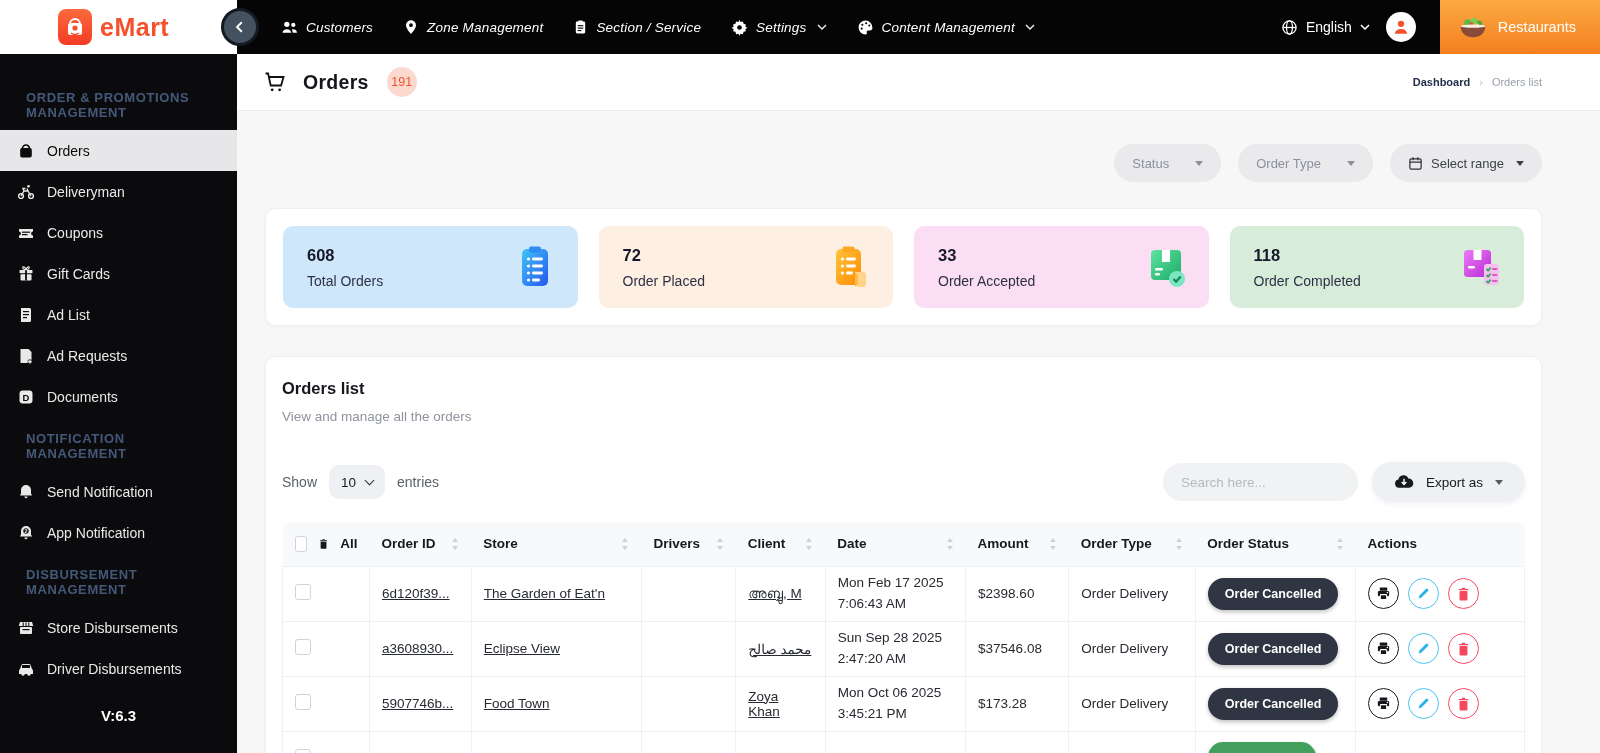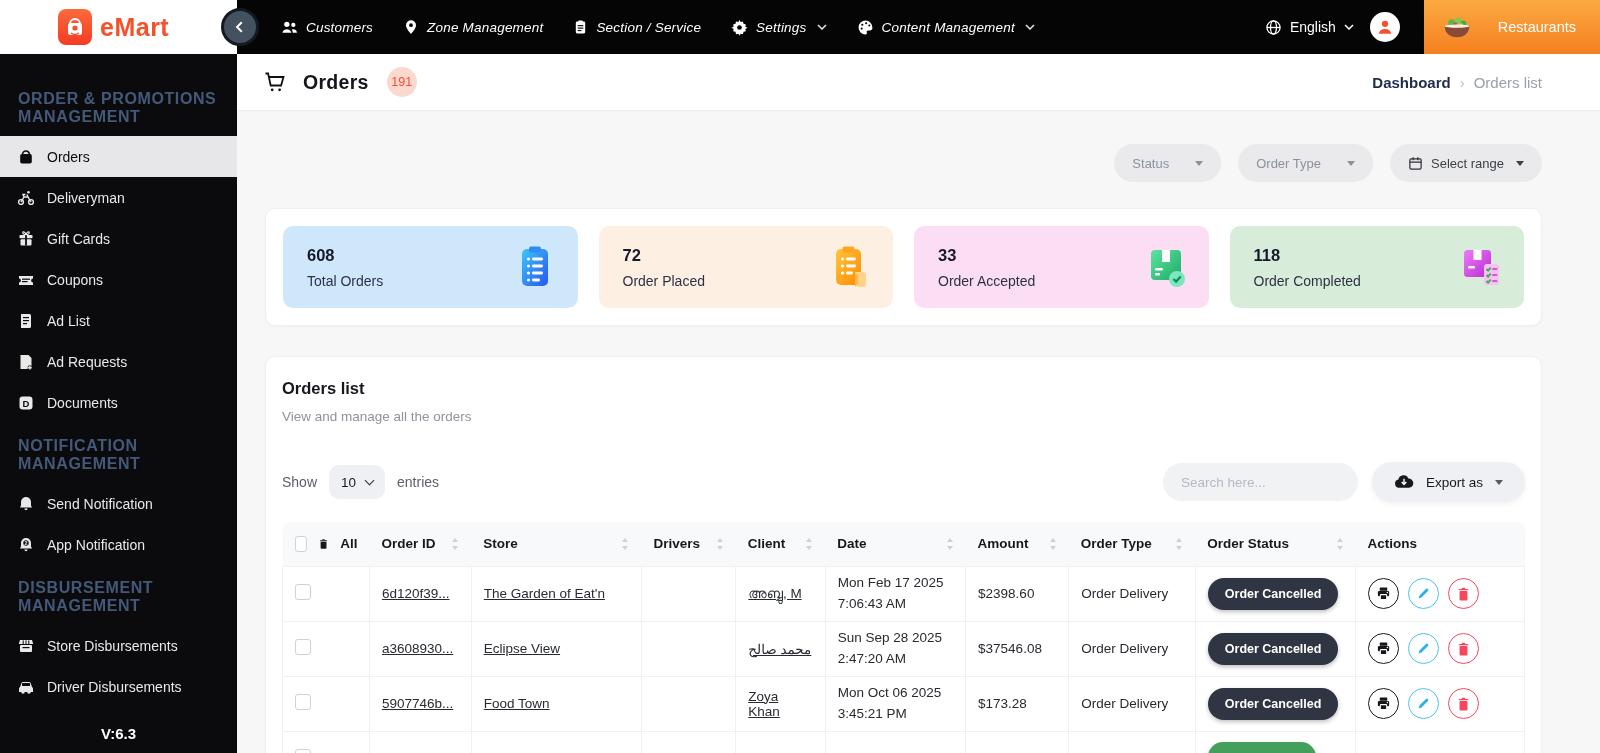--- a/index.html
+++ b/index.html
@@ -10,37 +10,37 @@
   .brand-area { width:237px; height:54px; background:#ffffff; display:flex; align-items:center; padding-left:58px; gap:8px; flex:none; }
   .brand-logo { width:34px; height:36px; background:linear-gradient(180deg,#fb6a3c,#f43b24); border-radius:8px; display:flex; align-items:center; justify-content:center; }
   .brand-name { color:#f4512c; font-size:25px; font-weight:bold; letter-spacing:.5px; }
   .collapse-btn { position:absolute; left:221px; top:8px; width:38px; height:38px; border-radius:50%; background:#44525f; border:3px solid #131a22; display:flex; align-items:center; justify-content:center; cursor:pointer; z-index:25; }
   .topnav-items { display:flex; align-items:center; gap:30px; margin-left:44px; }
   .nav-item { display:flex; align-items:center; gap:8px; color:#fff; font-size:13.5px; font-weight:500; letter-spacing:.2px; cursor:pointer; white-space:nowrap;font-style:italic; }
   .nav-item svg.chev { margin-left:2px; opacity:.9; }
   .topnav-right { margin-left:auto; display:flex; align-items:center; gap:10px; }
   .lang { display:flex; align-items:center; gap:8px; color:#fff; font-size:14px; cursor:pointer; }
   .avatar { width:30px; height:30px; border-radius:50%; background:#fff; display:flex; align-items:center; justify-content:center; margin:0 14px 0 6px; cursor:pointer; }
-  .restaurants-btn { height:54px; padding:0 24px 0 18px; background:linear-gradient(180deg,#fbaa42,#f57f1f); display:flex; align-items:center; gap:26px; color:#fff; font-size:14.5px; font-weight:500; cursor:pointer; border:none; }
+  .restaurants-btn { height:54px; padding:0 24px 0 18px; background:linear-gradient(180deg,#fbaa42,#f57f1f); display:flex; align-items:center; gap:10px; color:#fff; font-size:14.5px; font-weight:500; cursor:pointer; border:none; }
   .bowl { width:30px; height:26px; }
 
   
   .sidebar { position:fixed; left:0; top:54px; bottom:0; width:237px; background:#0b0b0d; padding-top:22px; z-index:10; }
-  .sb-section-title { padding:14px 18px 10px 10px; font-size:16px; font-weight:bold; letter-spacing:.6px; color:#44597a;margin-left:8px; }
+  .sb-section-title { padding:14px 18px 10px 26px; font-size:13px; font-weight:bold; letter-spacing:.6px; color:#44597a; }
   .sb-item { height:41px; display:flex; align-items:center; padding-left:17px; gap:12px; color:#e9e9ea; font-size:14px; font-weight:500; cursor:pointer; }
   .sb-item svg { flex:none; }
   .sb-item.active { background:#e7e7e9; color:#0c0c0c; }
   .sb-version { margin-top:18px; text-align:center; color:#fff; font-weight:bold; font-size:15px; }
 
   
   .main { margin-left:237px; margin-top:54px; height:699px; overflow:hidden; }
   .page-header { height:56px; background:#fff; display:flex; align-items:center; padding:0 58px 0 26px; box-shadow:0 1px 0 #ececee; }
   .page-title { margin-left:16px; font-size:19.5px; font-weight:600; color:#15161c; letter-spacing:.3px; }
   .count-badge { margin-left:18px; width:30px; height:30px; border-radius:50%; background:#fcd9cf; color:#f0512f; font-size:12.5px; display:flex; align-items:center; justify-content:center; }
-  .breadcrumb { margin-left:auto; display:flex; align-items:center; gap:9px; font-size:15px; }
+  .breadcrumb { margin-left:auto; display:flex; align-items:center; gap:9px; font-size:11px; }
   .crumb-main { color:#1f2c49; font-weight:600; cursor:pointer; }
   .crumb-sep { color:#b9c0ca; }
   .crumb-current { color:#9aa1ab; }
 
   .content { padding:0 58px 0 28px; }
 
   .filters { margin-top:34px; display:flex; justify-content:flex-end; align-items:center; gap:17px; }
   .filter-pill { height:38px; border-radius:19px; background:#eaeaec; border:none; padding:0 18px; display:flex; align-items:center; gap:26px; font-size:13px; color:#8b919c; cursor:pointer; font-family:inherit; }
   .filter-pill .caret { width:0; height:0; border-left:4px solid transparent; border-right:4px solid transparent; border-top:5px solid #8b919c; }
   .filter-pill.range { gap:8px; color:#3c4148; font-weight:500; }
@@ -201,34 +201,34 @@
     <svg width="18" height="18" viewBox="0 0 18 18" fill="none" stroke="currentColor" stroke-width="1.4">
         <circle cx="4" cy="13" r="2.4"></circle>
         <circle cx="14" cy="13" r="2.4"></circle>
         <path d="M4 13 L7 8 h4 l3 5 M7 8 L6 5.5 h2.5 M11 8 l-1-2.5"></path>
         <circle cx="11.5" cy="3.3" r="1.3" fill="currentColor" stroke="none"></circle>
       </svg>
     <span>Deliveryman</span>
   </div>
   <div class="sb-item">
     <svg width="18" height="18" viewBox="0 0 18 18" fill="currentColor">
+        <path d="M2 5 h14 v2.6 a1.9 1.9 0 0 0 0 3.8 V14 H2 v-2.6 a1.9 1.9 0 0 0 0-3.8 z"></path>
+        <rect x="5" y="7.6" width="8" height="1.2" fill="#0b0b0d"></rect>
+        <rect x="5" y="10" width="5.5" height="1.2" fill="#0b0b0d"></rect>
+      </svg>
+    <span>Coupons</span>
+  </div>
+  <div class="sb-item">
+    <svg width="18" height="18" viewBox="0 0 18 18" fill="currentColor">
         <rect x="2.5" y="5" width="13" height="3.2" rx="0.8"></rect>
         <rect x="3.5" y="9.2" width="11" height="6.3" rx="1"></rect>
         <rect x="8.1" y="5" width="1.8" height="10.5" fill="#0b0b0d"></rect>
         <path d="M9 4.6 C7 4.6 5.5 3.7 5.8 2.5 C6.1 1.3 8 1.7 9 4.6 M9 4.6 C11 4.6 12.5 3.7 12.2 2.5 C11.9 1.3 10 1.7 9 4.6" fill="none" stroke="currentColor" stroke-width="1.2"></path>
       </svg>
     <span>Gift Cards</span>
-  </div>
-  <div class="sb-item">
-    <svg width="18" height="18" viewBox="0 0 18 18" fill="currentColor">
-        <path d="M2 5 h14 v2.6 a1.9 1.9 0 0 0 0 3.8 V14 H2 v-2.6 a1.9 1.9 0 0 0 0-3.8 z"></path>
-        <rect x="5" y="7.6" width="8" height="1.2" fill="#0b0b0d"></rect>
-        <rect x="5" y="10" width="5.5" height="1.2" fill="#0b0b0d"></rect>
-      </svg>
-    <span>Coupons</span>
   </div>
   <div class="sb-item">
     <svg width="18" height="18" viewBox="0 0 18 18" fill="currentColor">
         <path d="M4 2 h8.5 a1.5 1.5 0 0 1 1.5 1.5 v11 a1.5 1.5 0 0 1-1.5 1.5 H4 z"></path>
         <rect x="6" y="5" width="6" height="1.2" fill="#0b0b0d"></rect>
         <rect x="6" y="8" width="6" height="1.2" fill="#0b0b0d"></rect>
         <rect x="6" y="11" width="4" height="1.2" fill="#0b0b0d"></rect>
       </svg>
     <span>Ad List</span>
   </div>

